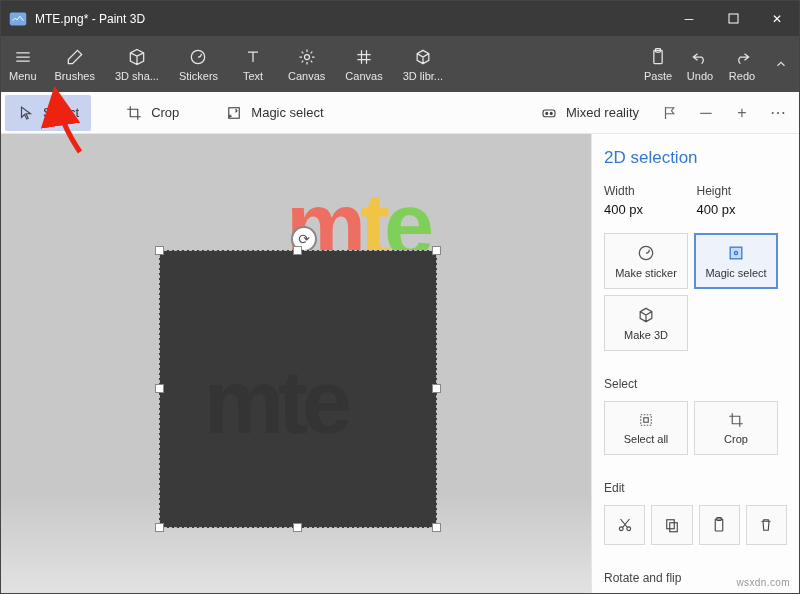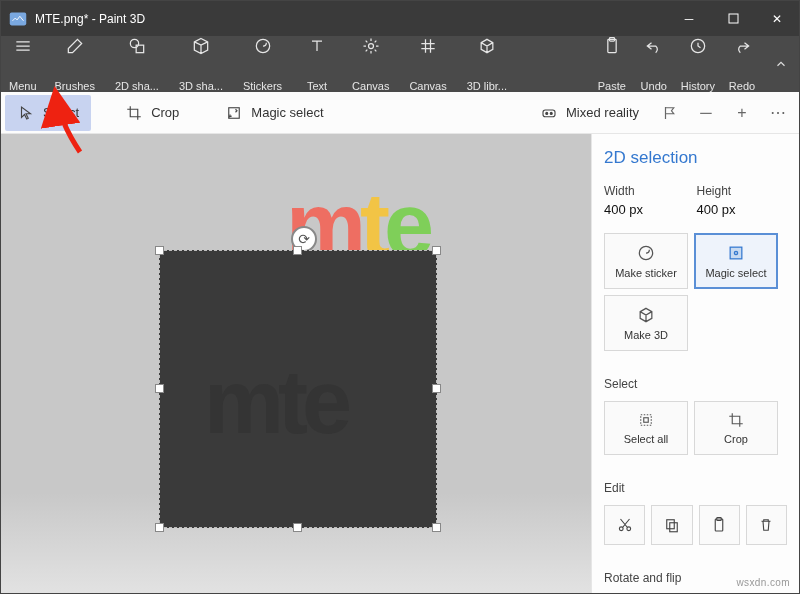--- a/index.html
+++ b/index.html
@@ -7,21 +7,21 @@
   .window { width: 800px; height: 594px; border: 1px solid #444; display: flex; flex-direction: column; }
 
   
   .titlebar { height: 35px; background: #3a3a3a; color: #fff; display: flex; align-items: center; font-size: 12px; }
   .titlebar .ticon { width: 22px; height: 22px; margin: 0 6px; display:flex; align-items:center; justify-content:center; }
   .titlebar .title { flex: 1; }
   .winbtn { width: 44px; height: 30px; display: flex; align-items: center; justify-content: center; color: #fff; font-size: 12px; }
 
   
   .toolbar-dark { height: 56px; background: #4a4a4a; color: #e6e6e6; display: flex; align-items: stretch; }
-  .tdbtn { display: flex; flex-direction: column; align-items: center; justify-content: space-between; font-size: 11px; padding: 0 10px; gap: 3px; min-width: 50px; white-space: nowrap; }
+  .tdbtn { display: flex; flex-direction: column; align-items: center; justify-content: center; font-size: 11px; padding: 0 10px; gap: 3px; min-width: 50px; white-space: nowrap; }
   .tdbtn svg { width: 20px; height: 20px; stroke: #e6e6e6; fill: none; stroke-width: 1.5; }
   .tdbtn .label { font-size: 11px; }
   .td-sep { flex: 1; }
   .tdbtn.right { min-width: 42px; padding: 0 6px; }
   .td-chevron { width: 36px; display: flex; align-items: center; justify-content: center; }
   .menu-btn { min-width: 42px; padding: 0 8px; }
 
   
   .toolbar-light { height: 42px; background: #fcfcfc; border-bottom: 1px solid #e6e6e6; display: flex; align-items: center; padding: 0 4px; gap: 2px; }
   .tlbtn { display: flex; align-items: center; gap: 8px; font-size: 13px; color: #333; padding: 0 12px; height: 36px; border-radius: 2px;}
@@ -102,27 +102,20 @@
       <span class="label">Menu</span>
     </div>
     <div class="tdbtn">
       <svg viewBox="0 0 24 24">
           <path d="M15 4 L20 9 L9 20 L4 20 L4 15 Z"></path>
         </svg>
       <span class="label">Brushes</span>
     </div>
     <div class="tdbtn">
       <svg viewBox="0 0 24 24">
-          <circle cx="9" cy="9" r="5"></circle>
-          <rect x="11" y="11" width="9" height="9"></rect>
-        </svg>
-      <span class="label">2D sha...</span>
-    </div>
-    <div class="tdbtn">
-      <svg viewBox="0 0 24 24">
           <path d="M12 3 L20 7 L20 17 L12 21 L4 17 L4 7 Z M4 7 L12 11 L20 7 M12 11 L12 21"></path>
         </svg>
       <span class="label">3D sha...</span>
     </div>
     <div class="tdbtn">
       <svg viewBox="0 0 24 24">
           <circle cx="12" cy="12" r="8"></circle>
           <path d="M16 8 a4 4 0 0 1 -4 4"></path>
         </svg>
       <span class="label">Stickers</span>
@@ -158,27 +151,20 @@
           <rect x="7" y="4" width="10" height="16" rx="1"></rect>
           <rect x="9" y="2" width="6" height="4" rx="1"></rect>
         </svg>
       <span class="label">Paste</span>
     </div>
     <div class="tdbtn right">
       <svg viewBox="0 0 24 24">
           <path d="M9 8 L4 12 L9 16 M4 12 h10 a5 5 0 0 1 0 8"></path>
         </svg>
       <span class="label">Undo</span>
-    </div>
-    <div class="tdbtn right">
-      <svg viewBox="0 0 24 24">
-          <circle cx="12" cy="12" r="8"></circle>
-          <path d="M12 8 v4 l3 2"></path>
-        </svg>
-      <span class="label">History</span>
     </div>
     <div class="tdbtn right">
       <svg viewBox="0 0 24 24">
           <path d="M15 8 L20 12 L15 16 M20 12 h-10 a5 5 0 0 0 0 8"></path>
         </svg>
       <span class="label">Redo</span>
     </div>
     <div class="td-chevron">
       <svg width="14" height="14" viewBox="0 0 24 24" stroke="#ddd" fill="none" stroke-width="2">
           <path d="M6 15 l6 -6 l6 6"></path>

